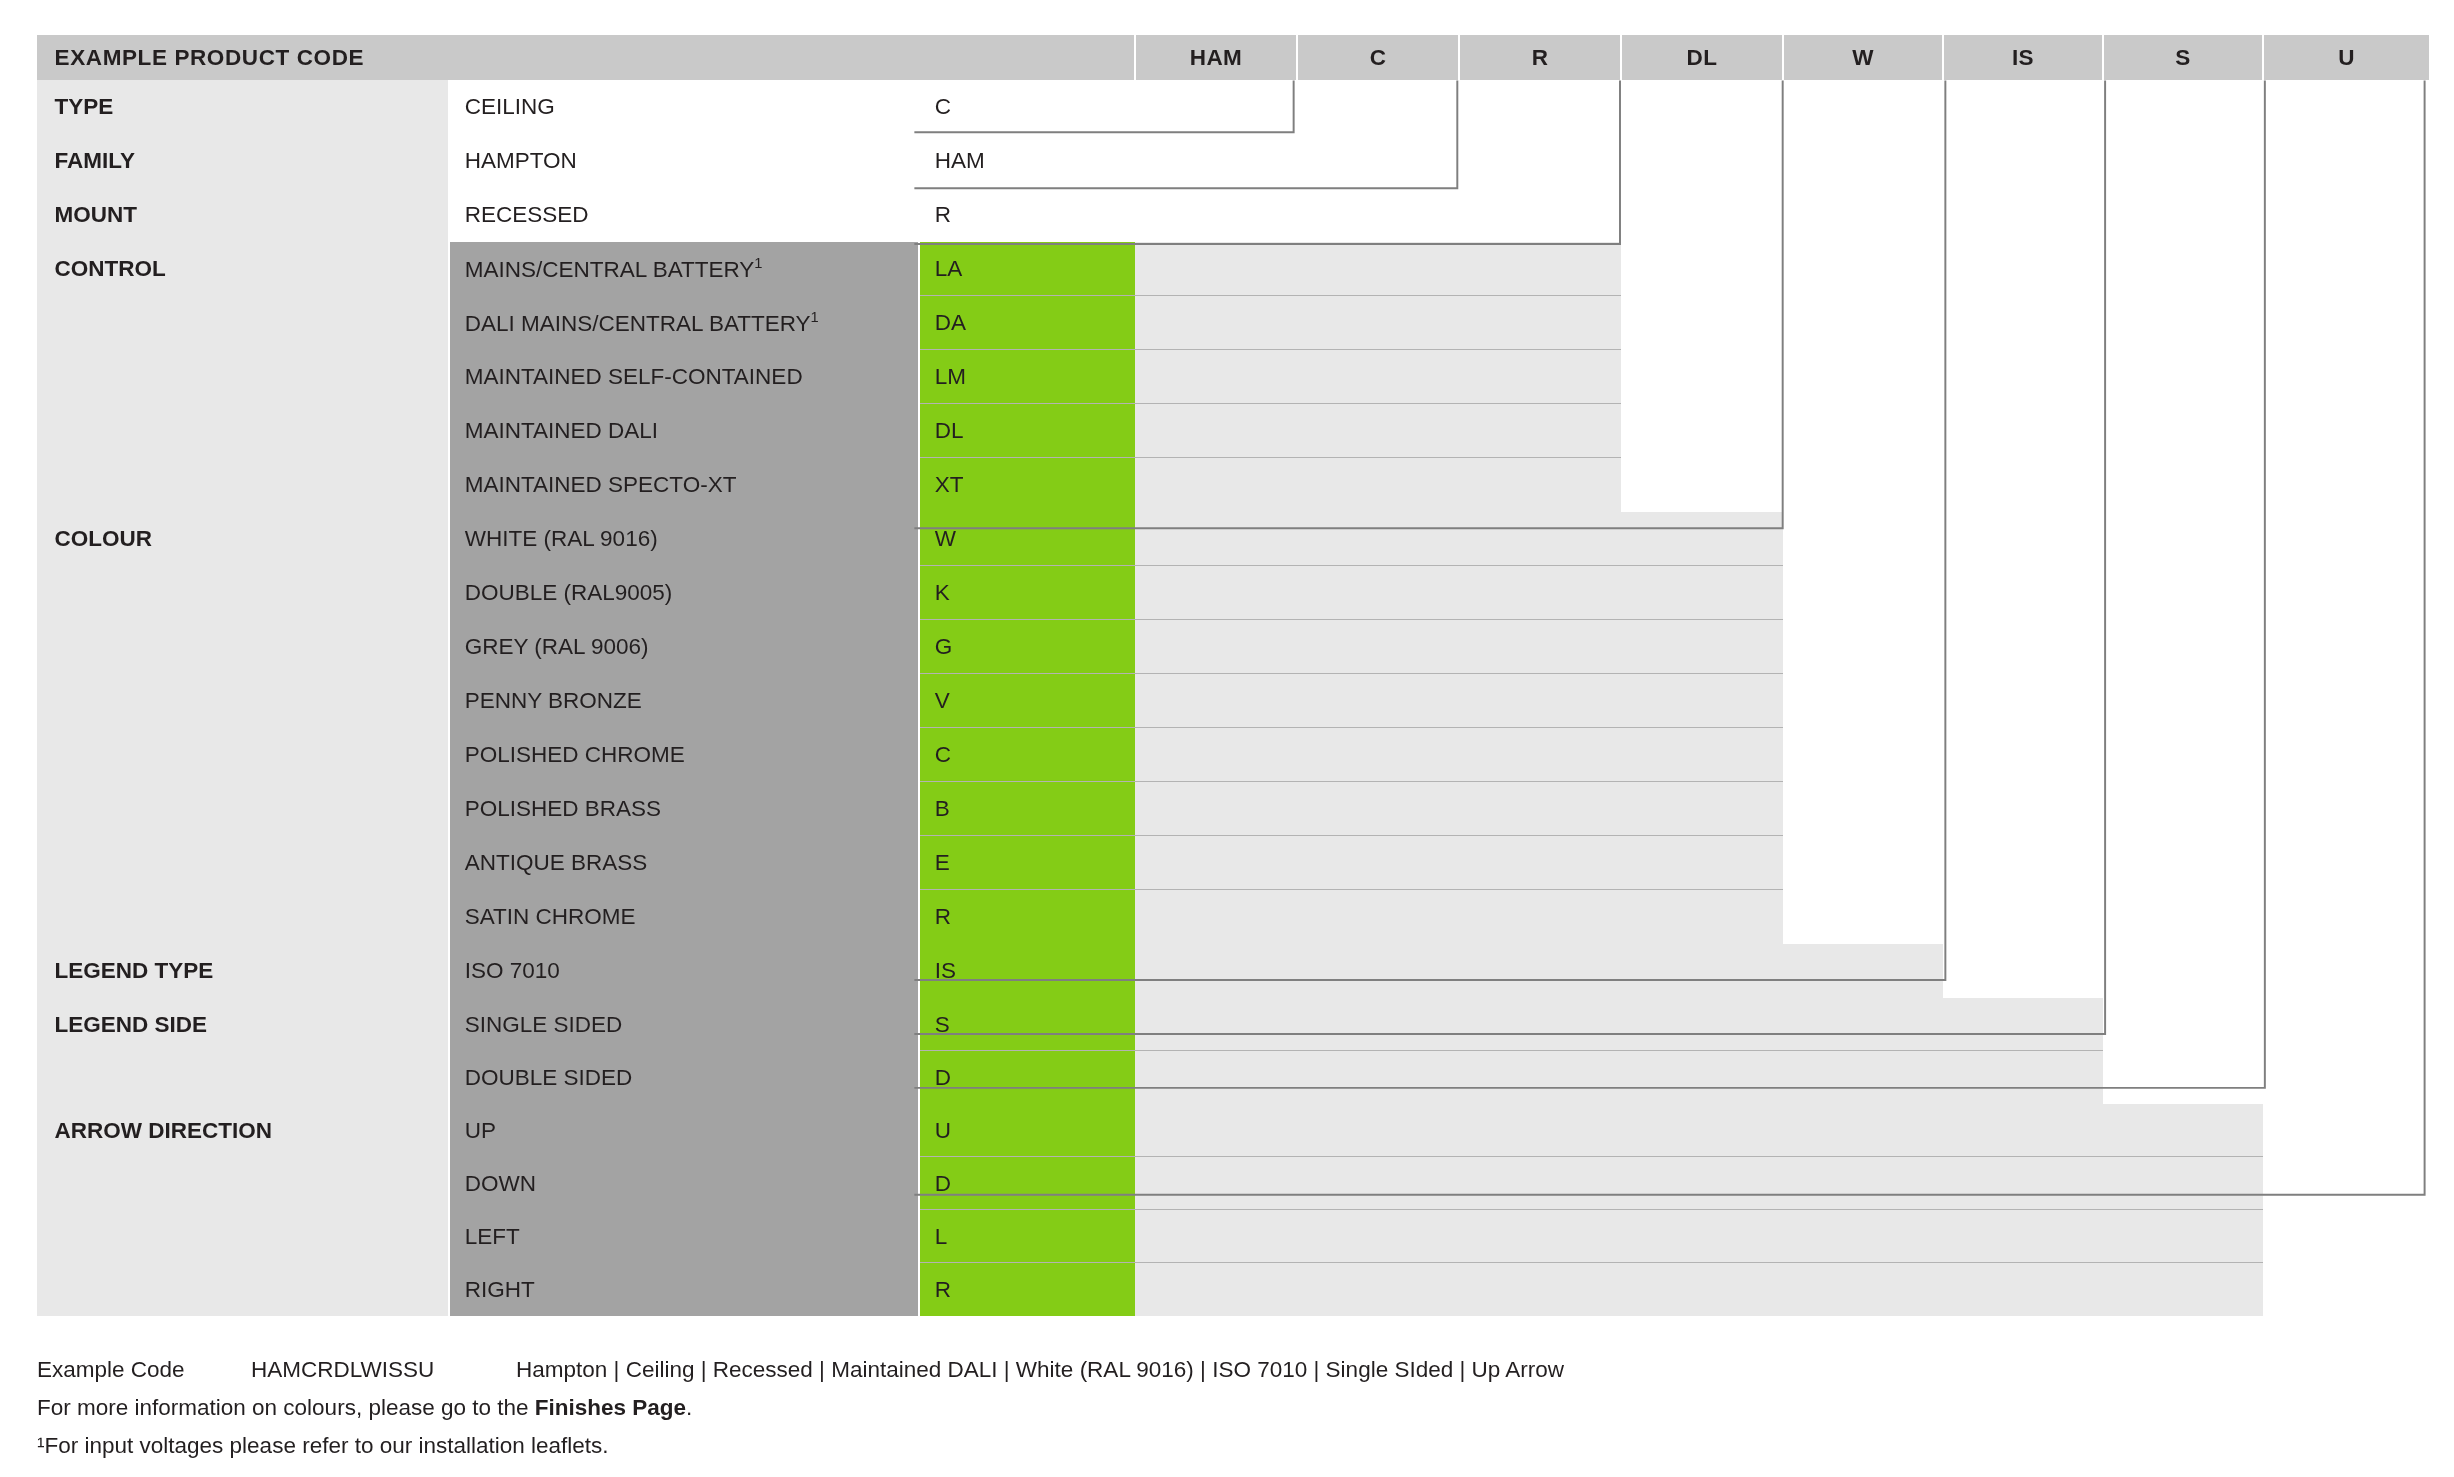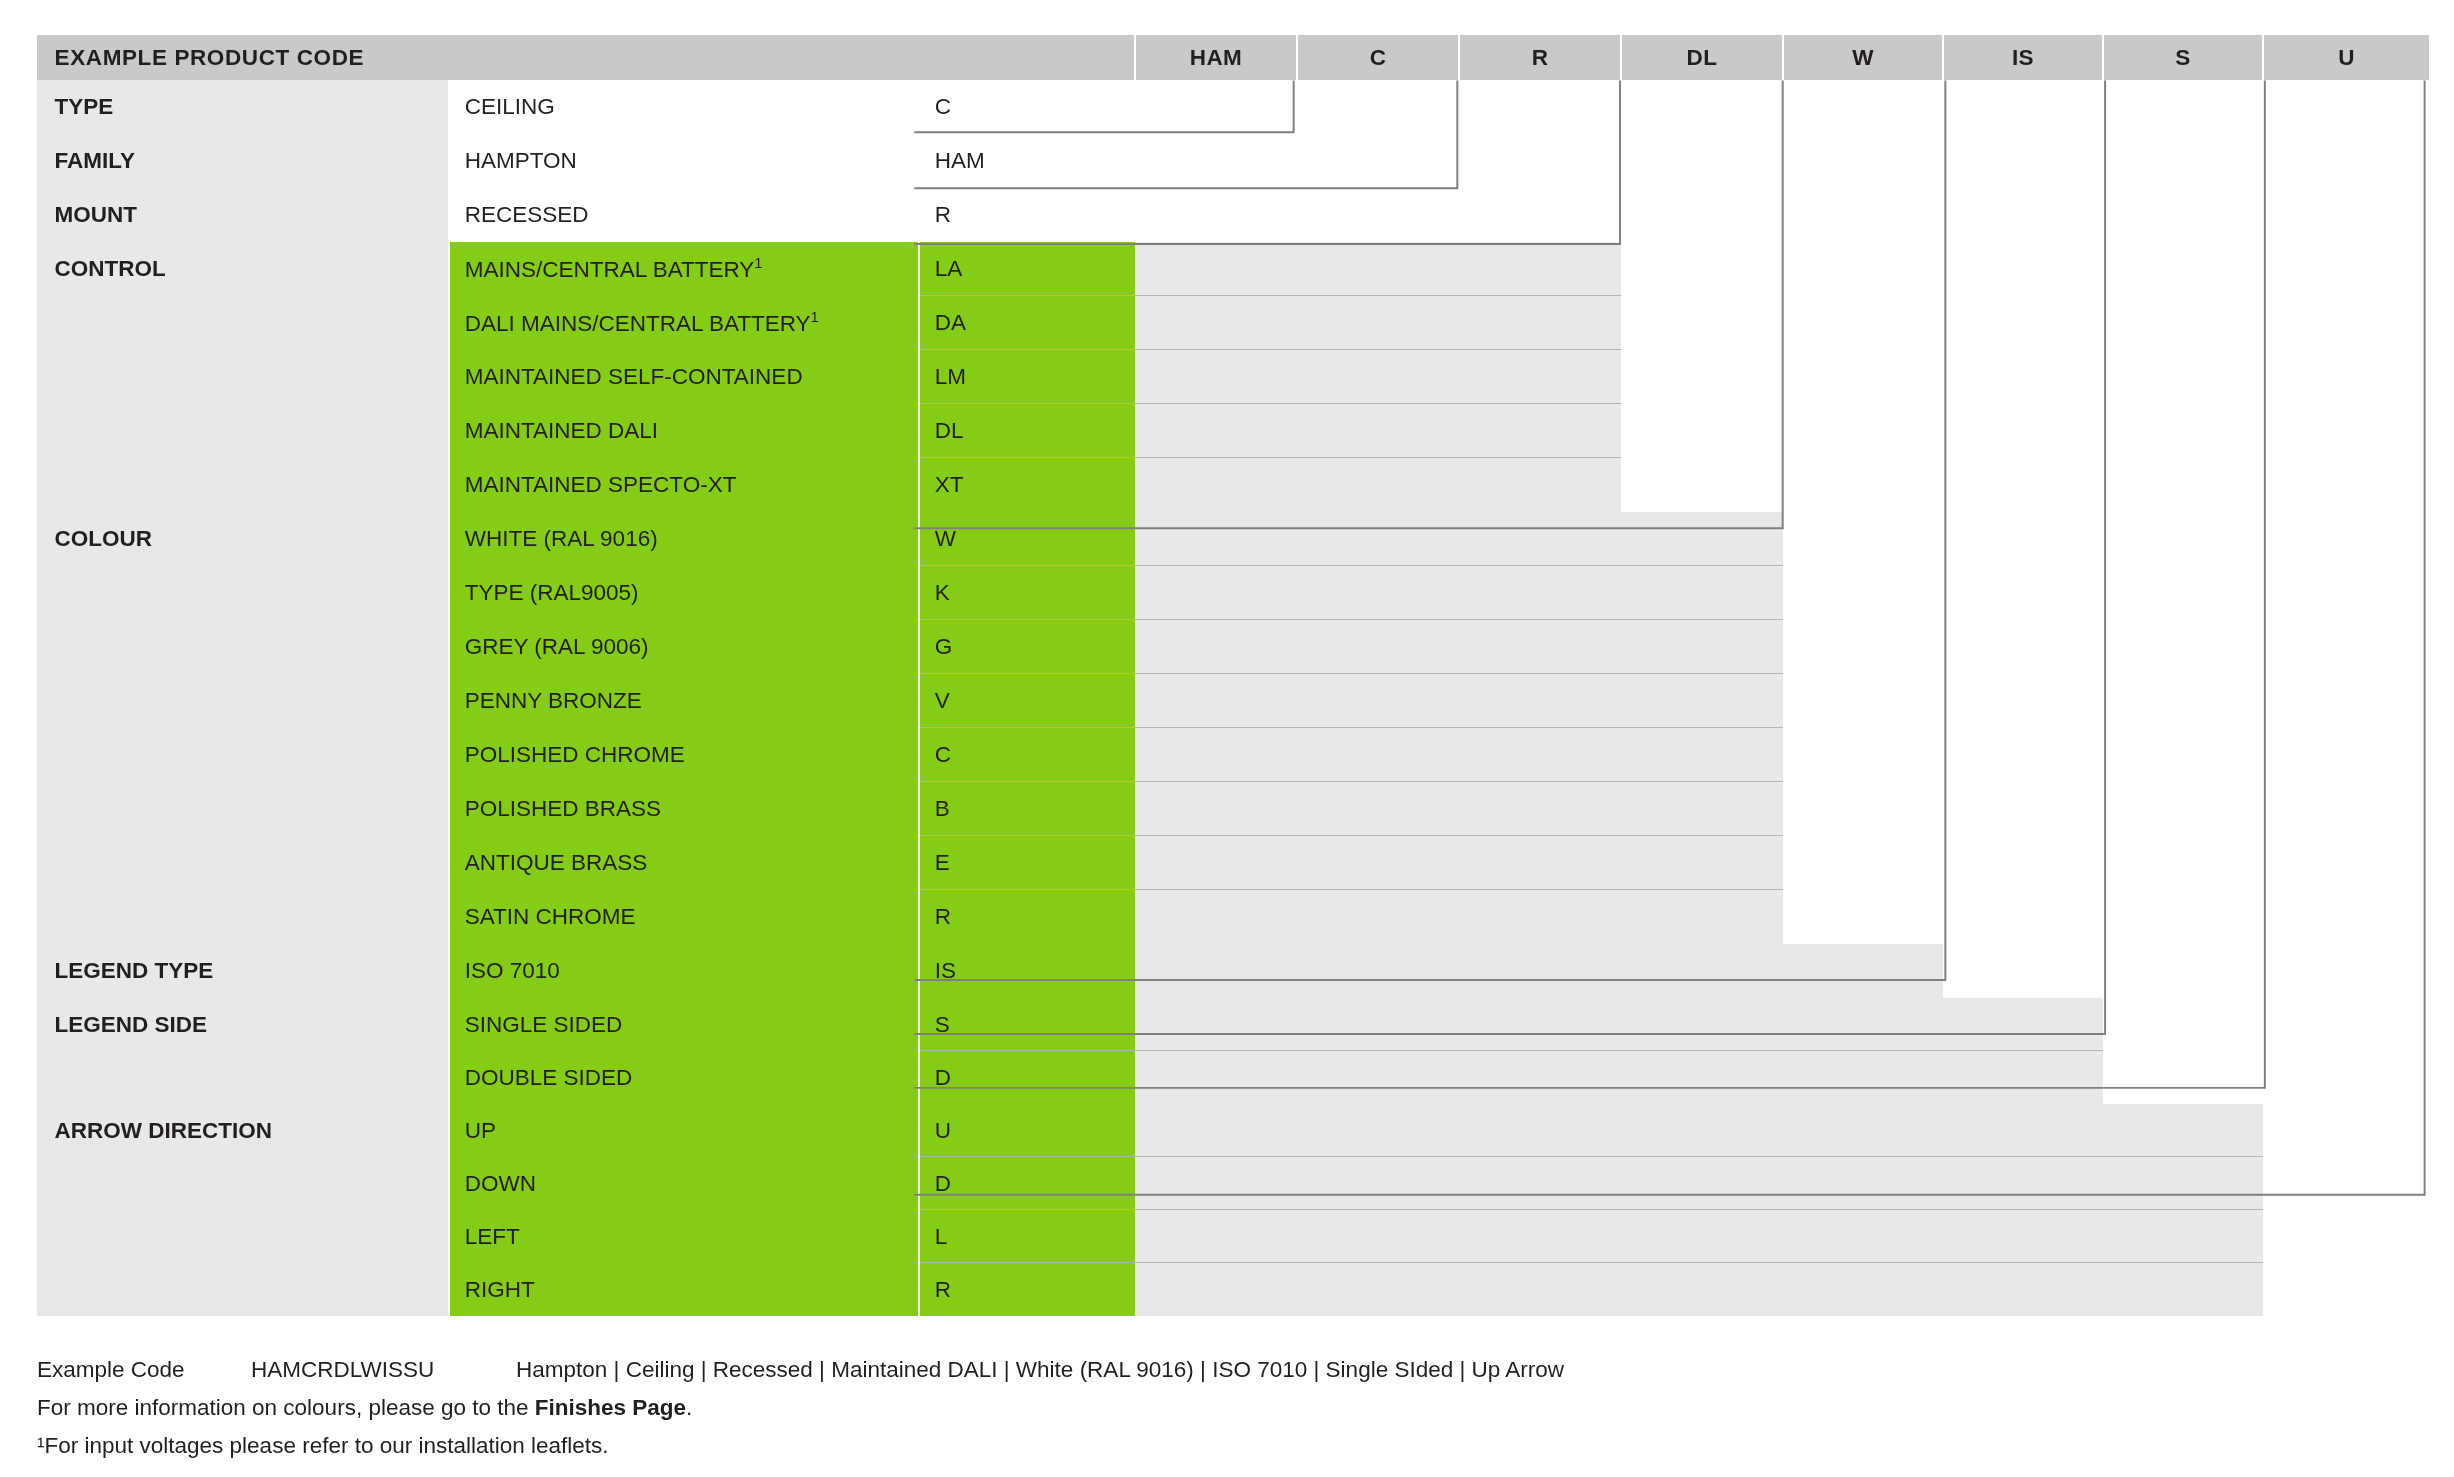--- a/index.html
+++ b/index.html
@@ -63,21 +63,21 @@
   td.c-label {
     background: #e8e8e8;
     padding-left: 17.6px;
     font-weight: bold;
     border-right: 2px solid #ffffff;
     white-space: nowrap;
   }
   td.c-label.blank { font-weight: normal; }
 
   td.c-desc {
-    background: #84cc16;
+    background: #a3a3a3;
     padding-left: 14.7px;
     border-right: 2px solid #ffffff;
     white-space: nowrap;
     position: relative;
   }
   td.c-code {
     background: #84cc16;
     padding-left: 14.7px;
     white-space: nowrap;
     position: relative;
@@ -232,21 +232,21 @@
         <td class="c-desc"><span>WHITE (RAL 9016)</span></td>
         <td class="c-code"><span>W</span><span class="rule"></span></td>
         <td colspan="4" style="background:#e8e8e8;position:relative;">
             <span class="rule"></span>
           </td>
         <td class="sel" colspan="4"></td>
       </tr>
 
       <tr class="row">
         <td class="c-label blank"></td>
-        <td class="c-desc"><span>TYPE (RAL9005)</span></td>
+        <td class="c-desc"><span>DOUBLE (RAL9005)</span></td>
         <td class="c-code"><span>K</span><span class="rule"></span></td>
         <td colspan="4" style="background:#e8e8e8;position:relative;">
             <span class="rule"></span>
           </td>
         <td class="sel" colspan="4"></td>
       </tr>
 
       <tr class="row">
         <td class="c-label blank"></td>
         <td class="c-desc"><span>GREY (RAL 9006)</span></td>

